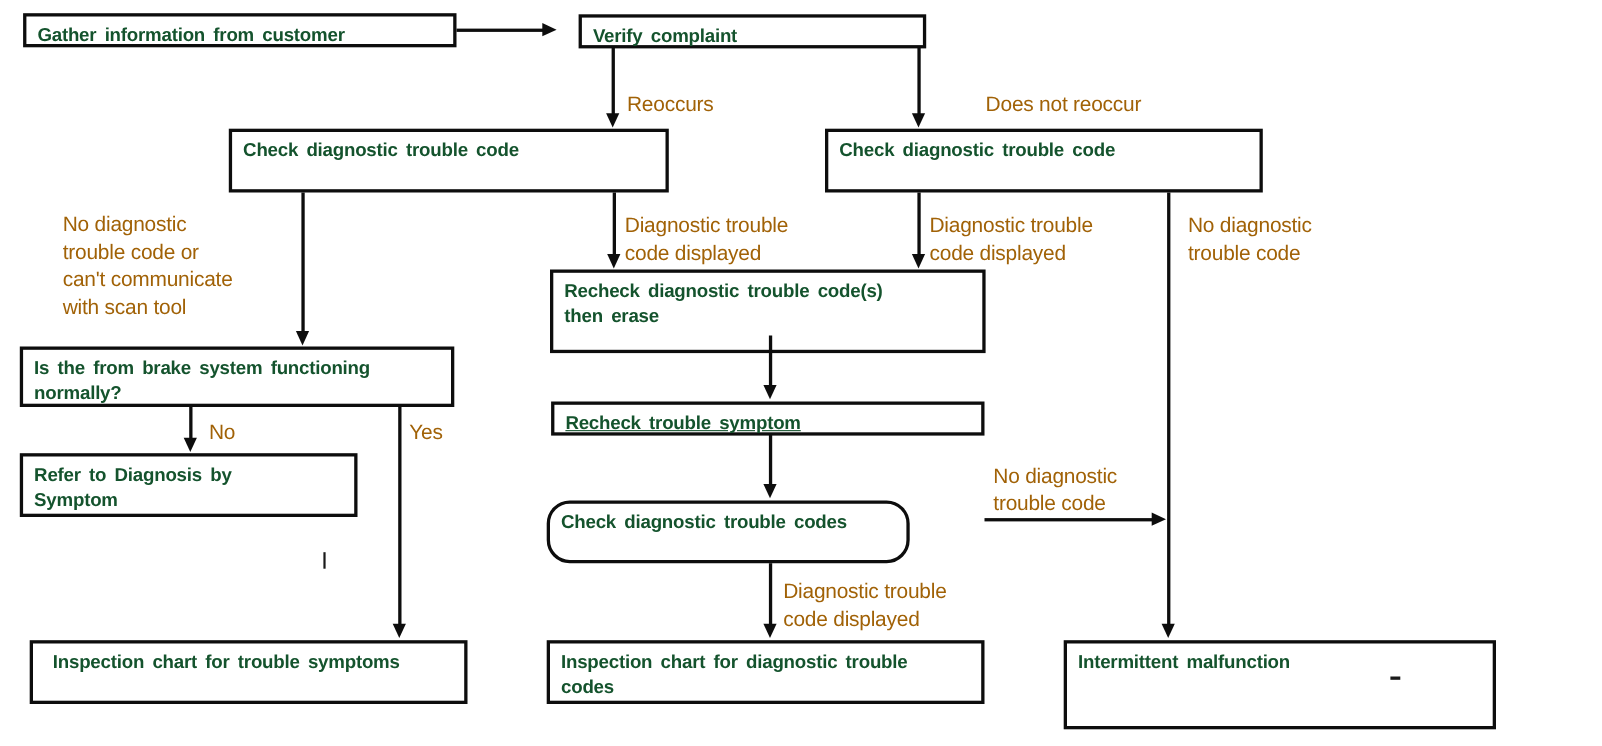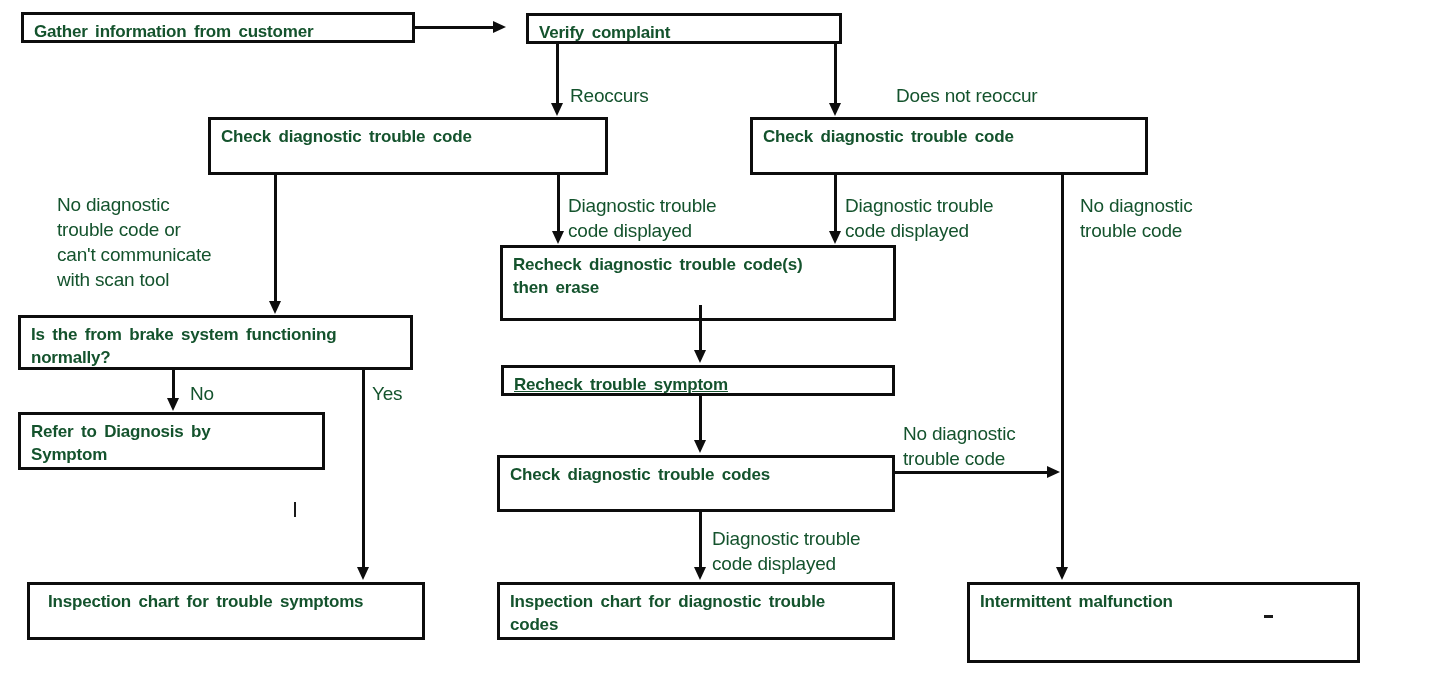--- a/index.html
+++ b/index.html
@@ -23,21 +23,21 @@
     letter-spacing:-0.2px;
     word-spacing:3px;
     white-space:pre-line;
     color:#14532d;
   }
   .flabel{
     position:absolute;
     font-size:19px;
     line-height:25px;
     white-space:pre-line;
-    color:#14532d;
+    color:#a16207;
     letter-spacing:-0.2px;
   }
   .edge-line{
     position:absolute;
     background:#0d0d0d;
   }
   .arrowhead{
     position:absolute;
     width:0;height:0;
   }
@@ -64,21 +64,21 @@
     <div class="node" style="left: 498px; top: 13px; width: 316px; height: 31px; margin-left: 28px;"><span>Verify complaint</span></div>
     <div class="node" style="left: 208px; top: 117px; width: 400px; height: 58px;"><span>Check diagnostic trouble code</span></div>
     <div class="node" style="left: 750px; top: 117px; width: 398px; height: 58px;"><span>Check diagnostic trouble code</span></div>
     <div class="node" style="left: 500px; top: 245px; width: 396px; height: 76px;"><span>Recheck diagnostic trouble code(s)
 then erase</span></div>
     <div class="node" style="left: 18px; top: 315px; width: 395px; height: 55px;"><span>Is the from brake system functioning
 normally?</span></div>
     <div class="node" style="left: 18px; top: 412px; width: 307px; height: 58px;"><span>Refer to Diagnosis by
 Symptom</span></div>
     <div class="node" style="left: 501px; top: 365px; width: 394px; height: 31px; text-decoration: underline;"><span>Recheck trouble symptom</span></div>
-    <div class="node" style="left: 497px; top: 455px; width: 398px; height: 57px;"><span>Check diagnostic trouble codes</span></div>
+    <div class="node" style="left: 497px; top: 455px; width: 330px; height: 57px; border-radius: 21px;"><span>Check diagnostic trouble codes</span></div>
     <div class="node" style="left: 27px; top: 582px; width: 398px; height: 58px; padding-left: 18px;"><span>Inspection chart for trouble symptoms</span></div>
     <div class="node" style="left: 497px; top: 582px; width: 398px; height: 58px;"><span>Inspection chart for diagnostic trouble
 codes</span></div>
     <div class="node" style="left: 967px; top: 582px; width: 393px; height: 81px;"><span>Intermittent malfunction</span></div>
     <div class="edge-line" style="left: 415px; top: 25.5px; height: 3px; width: 80px;"></div>
     <div class="arrowhead right" style="left: 493px; top: 21px;"></div>
     <div class="edge-line" style="left: 555.5px; top: 43px; width: 3px; height: 62px;"></div>
     <div class="arrowhead down" style="left: 551px; top: 103px;"></div>
     <div class="edge-line" style="left: 833.5px; top: 43px; width: 3px; height: 62px;"></div>
     <div class="arrowhead down" style="left: 829px; top: 103px;"></div>

